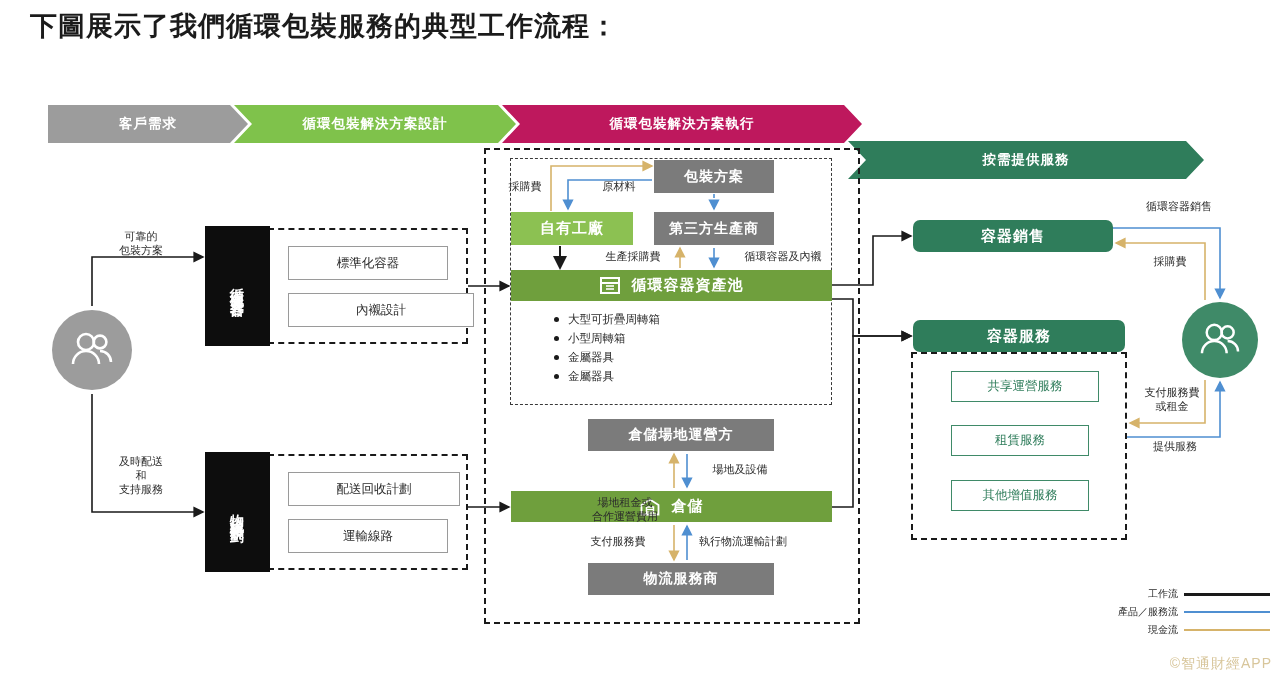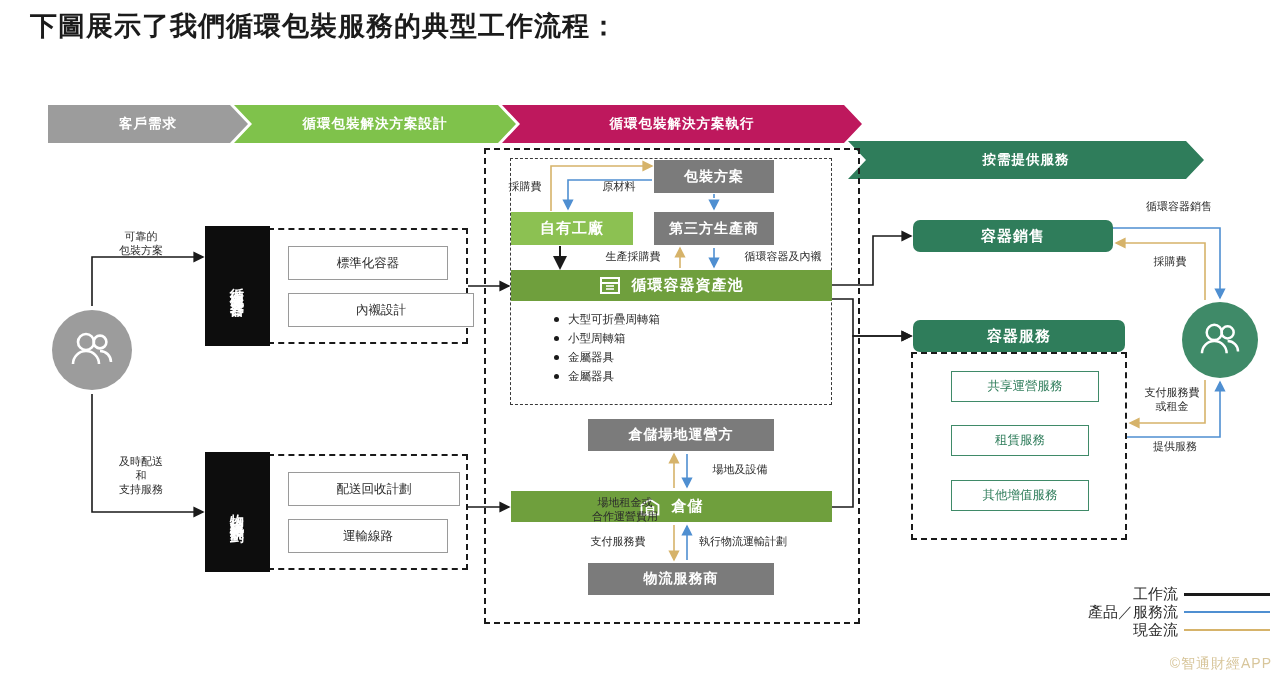--- a/index.html
+++ b/index.html
@@ -68,21 +68,21 @@
   .bullets li{font-size:11.5px;color:#2b2b2b;line-height:19px;position:relative;padding-left:16px;}
   .bullets li:before{content:"";position:absolute;left:2px;top:7px;width:5px;height:5px;border-radius:50%;background:#1a1a1a;}
 
   .circ{border-radius:50%;display:flex;align-items:center;justify-content:center;}
   .circ.gray{background:#9c9c9c;}
   .circ.green{background:#3f8a68;}
 
   
   #legend{right:10px;bottom:38px;width:185px;}
   .legrow{display:flex;align-items:center;justify-content:flex-end;height:18px;gap:6px;}
-  .legrow span.lbl{font-size:15px;color:#2b2b2b;white-space:nowrap;}
+  .legrow span.lbl{font-size:10px;color:#2b2b2b;white-space:nowrap;}
   .legrow i{display:block;width:86px;height:0;border-top-style:solid;}
 
   #watermark{
     right:8px;bottom:4px;font-size:14px;color:#cbb37a;opacity:.75;letter-spacing:1px;
   }
   svg.ov{position:absolute;left:0;top:0;width:1280px;height:677px;pointer-events:none;}
 </style>
 </head>
 <body>
 

